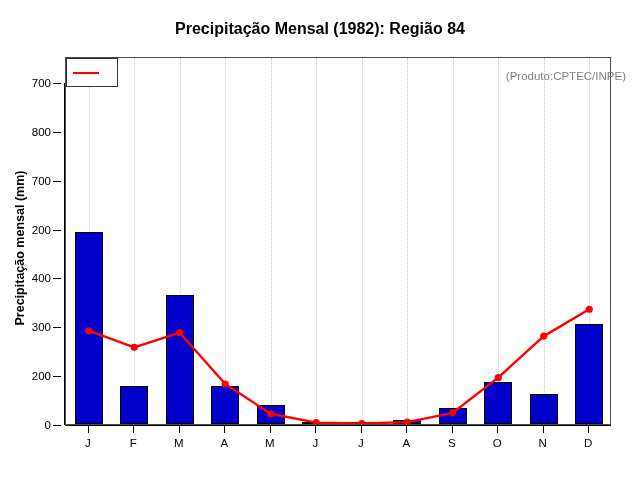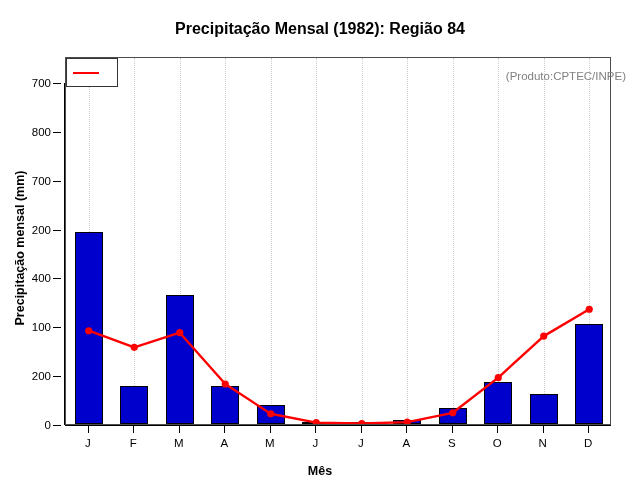--- a/index.html
+++ b/index.html
@@ -184,21 +184,21 @@
 
 <div id="figure">
 
   <div id="chart-title">Precipitação Mensal (1982): Região 84</div>
 
   <div id="y-axis">
       <div class="ytick-label" style="top: 425px;">0</div>
       <div class="ytick-mark" style="top: 425px;"></div>
       <div class="ytick-label" style="top: 376.143px;">200</div>
       <div class="ytick-mark" style="top: 376.143px;"></div>
-      <div class="ytick-label" style="top: 327.286px;">100</div>
+      <div class="ytick-label" style="top: 327.286px;">300</div>
       <div class="ytick-mark" style="top: 327.286px;"></div>
       <div class="ytick-label" style="top: 278.429px;">400</div>
       <div class="ytick-mark" style="top: 278.429px;"></div>
       <div class="ytick-label" style="top: 229.571px;">200</div>
       <div class="ytick-mark" style="top: 229.571px;"></div>
       <div class="ytick-label" style="top: 180.714px;">700</div>
       <div class="ytick-mark" style="top: 180.714px;"></div>
       <div class="ytick-label" style="top: 131.857px;">800</div>
       <div class="ytick-mark" style="top: 131.857px;"></div>
       <div class="ytick-label" style="top: 83px;">700</div>
@@ -273,21 +273,20 @@
       <div class="xtick-label" style="left: 406.25px;">A</div>
       <div class="xtick-mark" style="left: 451.75px;"></div>
       <div class="xtick-label" style="left: 451.75px;">S</div>
       <div class="xtick-mark" style="left: 497.25px;"></div>
       <div class="xtick-label" style="left: 497.25px;">O</div>
       <div class="xtick-mark" style="left: 542.75px;"></div>
       <div class="xtick-label" style="left: 542.75px;">N</div>
       <div class="xtick-mark" style="left: 588.25px;"></div>
       <div class="xtick-label" style="left: 588.25px;">D</div>
     </div>
-  <div id="xlabel">Mês</div>
 
   <div id="legend">
     <span id="legend-swatch"></span>
   </div>
 
   <div id="source-note">(Produto:CPTEC/INPE)</div>
 
 </div>
 
 </body></html>

